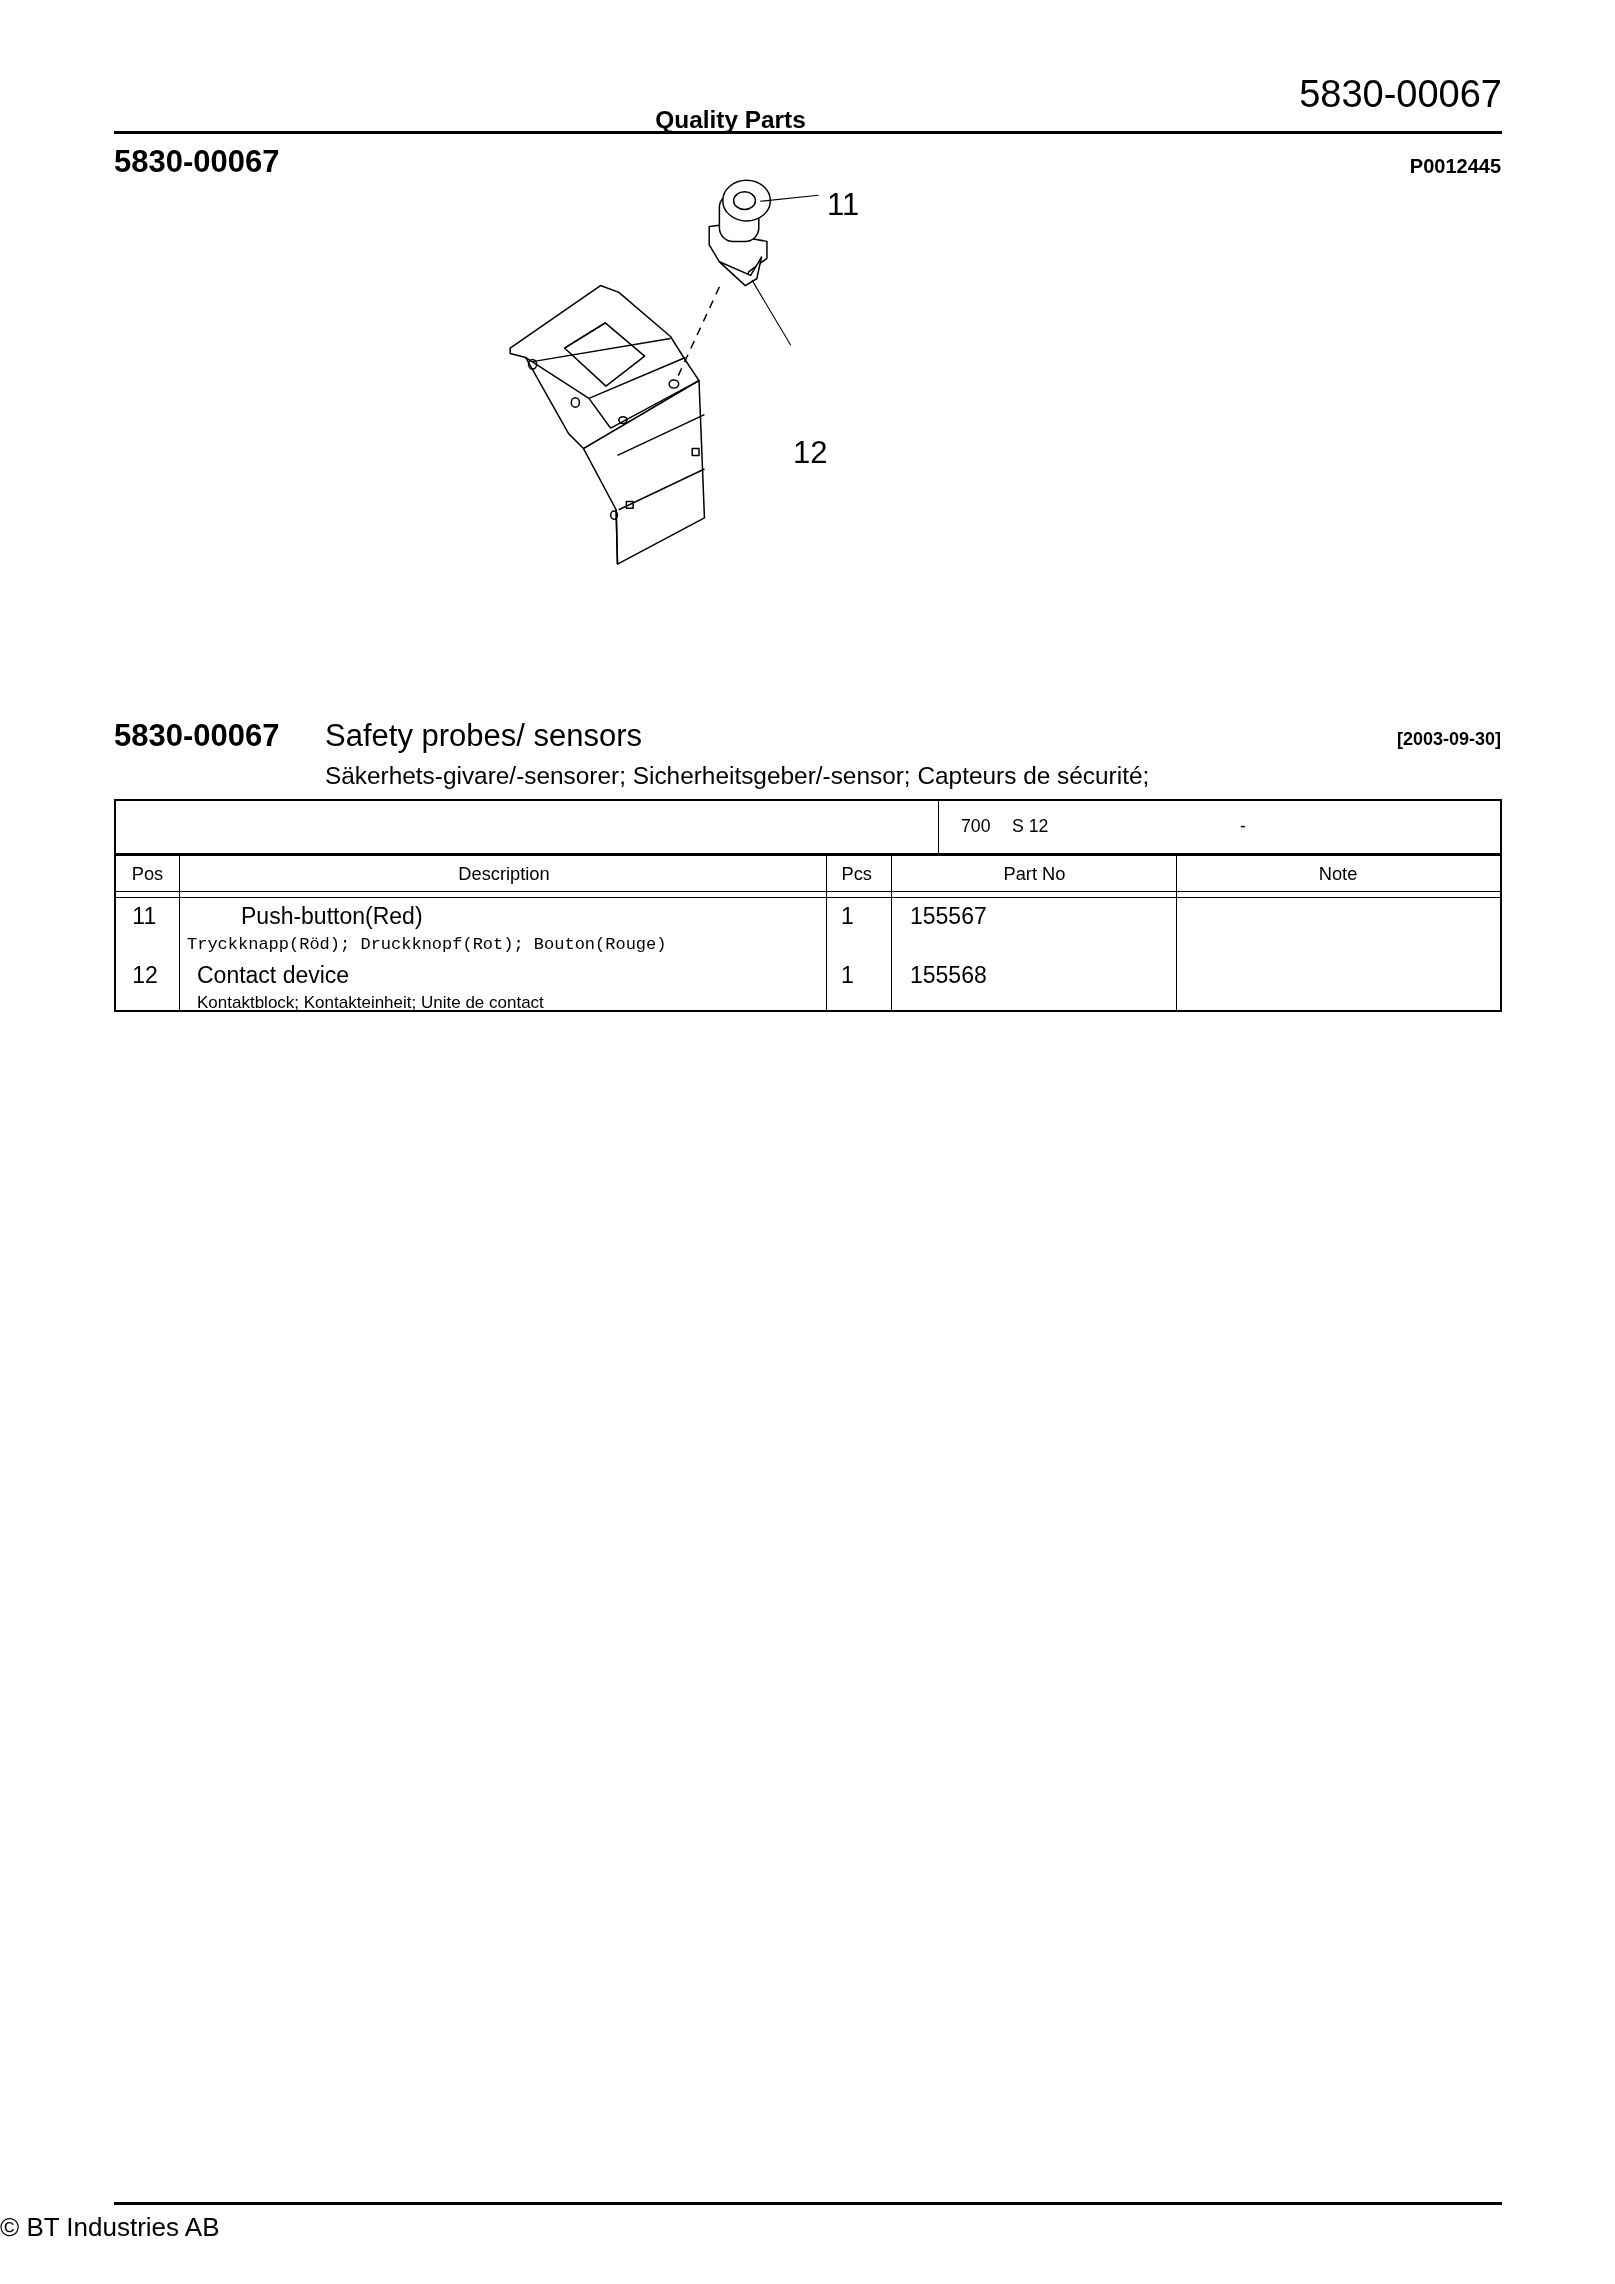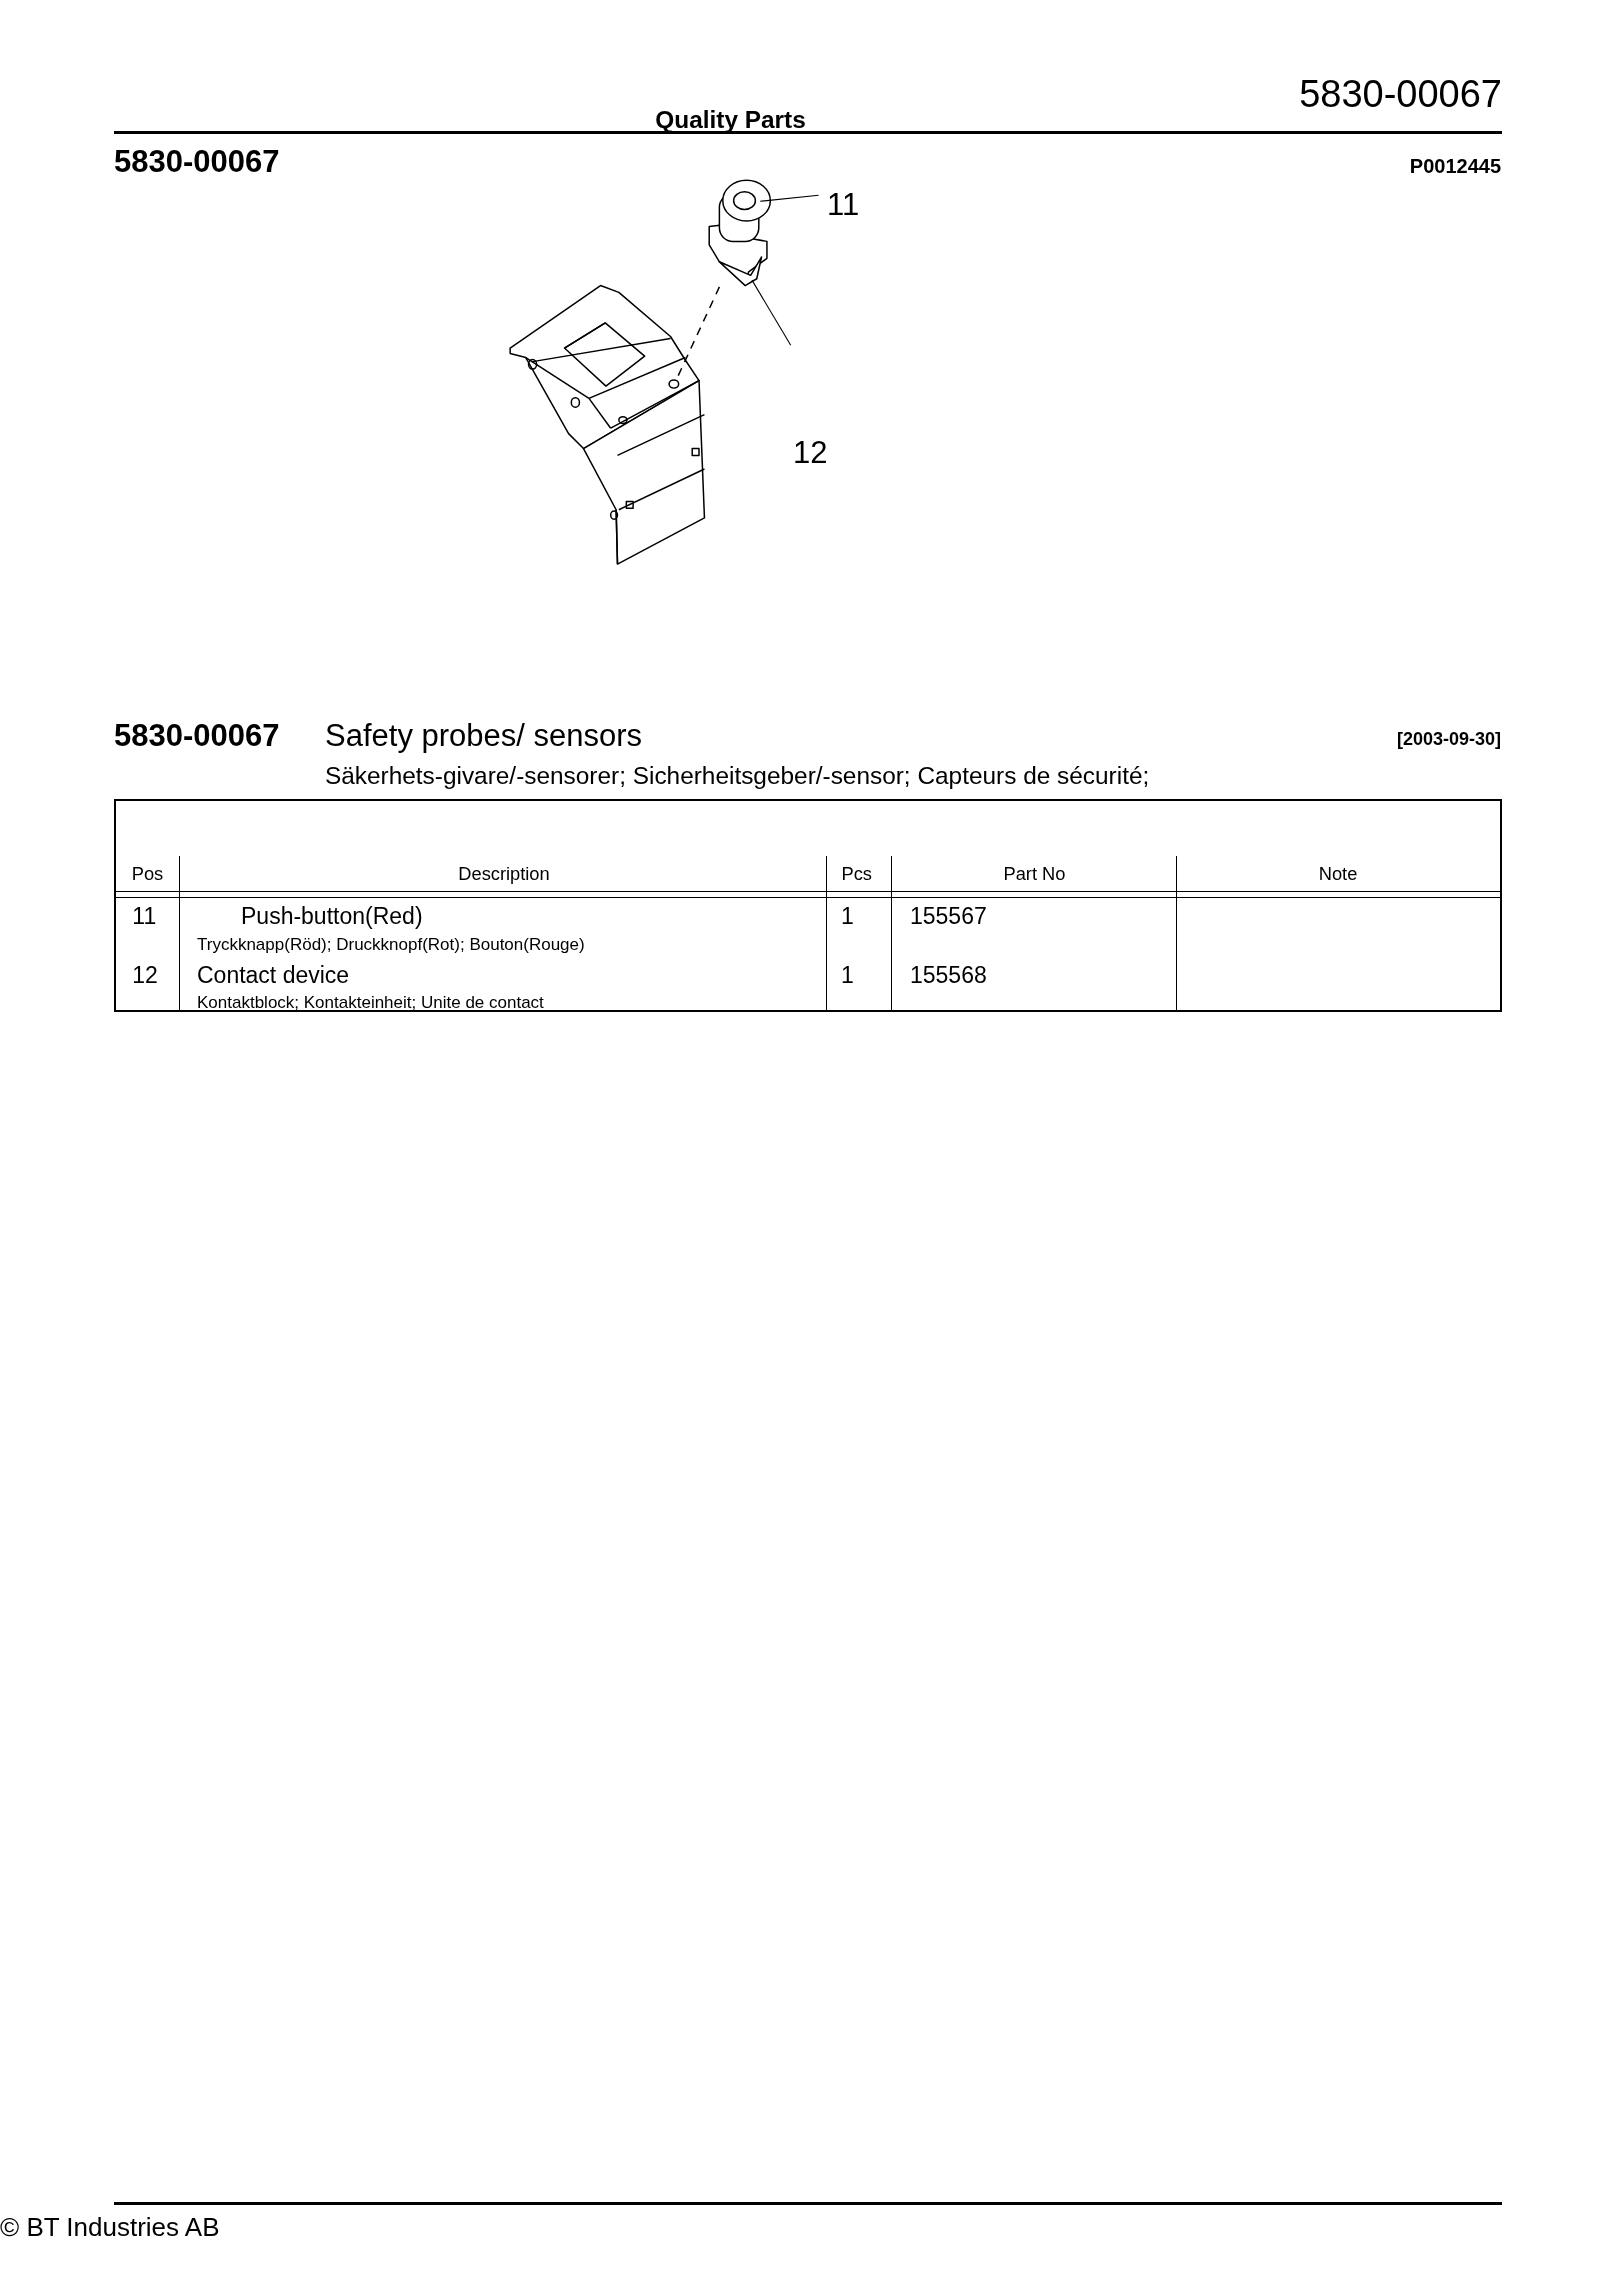--- a/index.html
+++ b/index.html
@@ -82,38 +82,44 @@
 </div>
 <div class="abs callout" style="left:827px; top:187px;">11</div>
 <div class="abs callout" style="left:793px; top:435px;">12</div>
 
 <div class="abs title-id">5830-00067</div>
 <div class="abs title-text">Safety probes/ sensors</div>
 <div class="abs title-date">[2003-09-30]</div>
 <div class="abs subtitle">Säkerhets-givare/-sensorer; Sicherheitsgeber/-sensor; Capteurs de sécurité;</div>
 
 <div class="abs tbl">
+  <div class="model-row">
+    <div class="model-div"></div>
+    <span class="model-text" style="left:845px;">700</span>
+    <span class="model-text" style="left:896px;">S 12</span>
+    <span class="model-text" style="left:1124px;">-</span>
+  </div>
 
   <div class="vline" style="left:63px;"></div>
   <div class="vline" style="left:710px;"></div>
   <div class="vline" style="left:775px;"></div>
   <div class="vline" style="left:1060px;"></div>
   <div class="dbl1"></div>
   <div class="dbl2"></div>
 
   <div class="hcell" style="left:0; width:63px;">Pos</div>
   <div class="hcell" style="left:65px; width:646px;">Description</div>
   <div class="hcell" style="left:712px; width:44px;text-align:right;">Pcs</div>
   <div class="hcell" style="left:777px; width:283px;">Part No</div>
   <div class="hcell" style="left:1061px; width:322px;">Note</div>
 
   <div>
     <span class="cell" style="left:16.3px; top:102px;">11</span>
     <span class="cell" style="left:81px; top:102px;margin-left:44px;">Push-button(Red)</span>
-    <span class="cell-sub" style="left:81px; top:134px;">Tryckknapp(Röd); Druckknopf(Rot); Bouton(Rouge)</span>
+    <span class="cell-sub" style="left:71px; top:134px;font-family:Liberation Mono, monospace;">Tryckknapp(Röd); Druckknopf(Rot); Bouton(Rouge)</span>
     <span class="cell" style="left:725px; top:102px;">1</span>
     <span class="cell" style="left:794px; top:102px;">155567</span>
     <span class="cell" style="left:1080px; top:102px;"></span>
   </div>
 
   <div>
     <span class="cell" style="left:16.3px; top:161px;">12</span>
     <span class="cell" style="left:81px; top:161px;">Contact device</span>
     <span class="cell-sub" style="left:81px; top:192px;">Kontaktblock; Kontakteinheit; Unite de contact</span>
     <span class="cell" style="left:725px; top:161px;">1</span>

